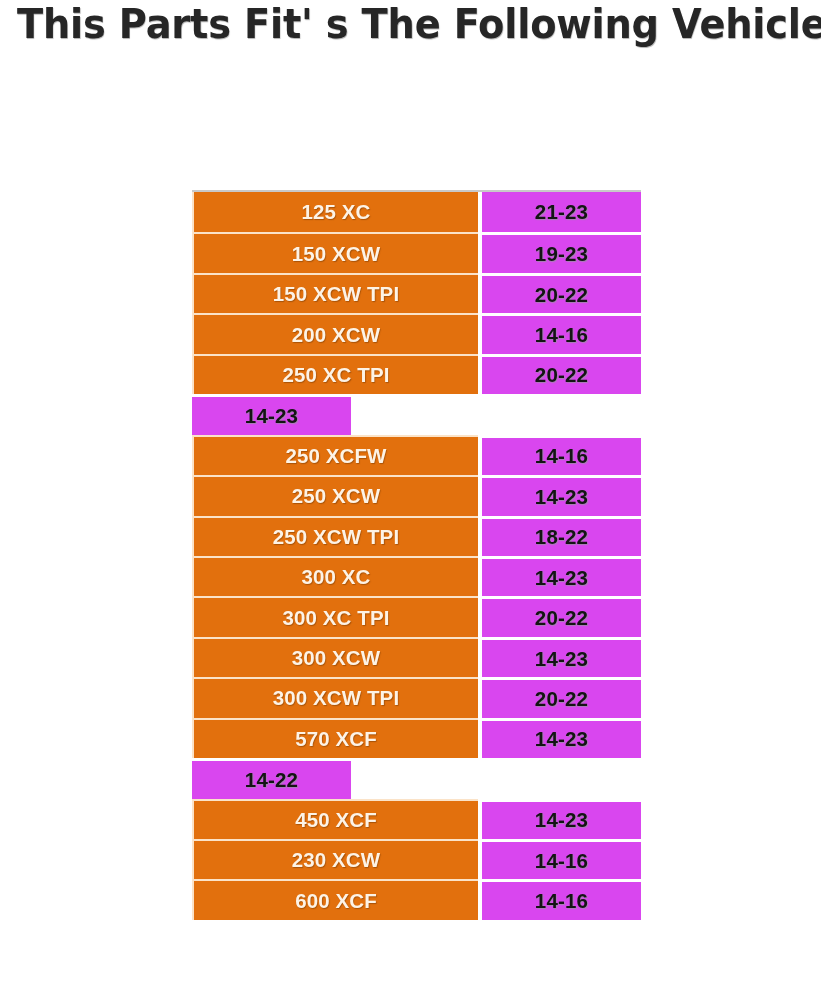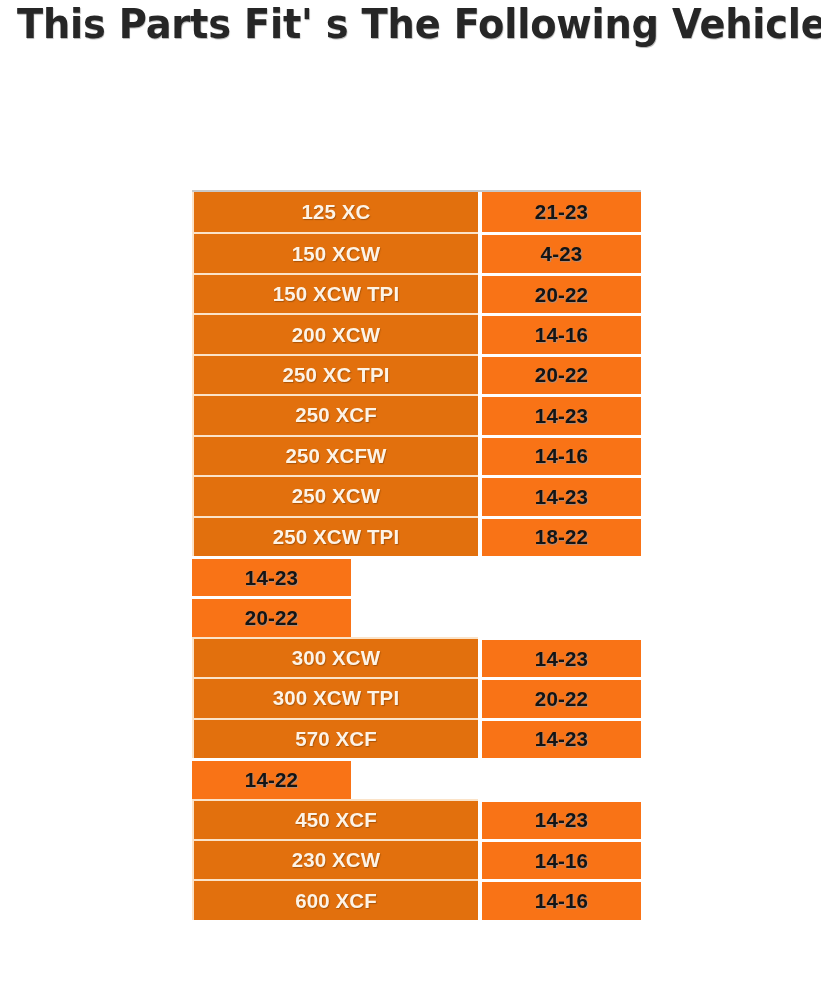--- a/index.html
+++ b/index.html
@@ -68,21 +68,21 @@
     font-weight: bold;
     letter-spacing: 0.1px;
     text-shadow: 0.8px 0.8px 1.1px rgba(120,58,4,0.55);
   }
   .fitment-row:first-child .cell-model {
     border-top: none;
   }
   
   .cell-years {
     width: 159px;
-    background: #f97316;
+    background: #d946ef;
     border-top: 3px solid #ffffff;
     color: #141414;
     font-size: 20.5px;
     font-weight: bold;
     letter-spacing: 0.2px;
     text-shadow: 0.9px 0.9px 1.1px rgba(150,150,160,0.75);
   }
   .fitment-row:first-child .cell-years {
     border-top: none;
   }
@@ -92,54 +92,55 @@
 
 <div class="page-title">This Parts Fit' s The Following Vehicles</div>
 
 <div class="fitment-table">
     <div class="fitment-row">
       <div class="cell cell-model">125 XC</div>
       <div class="cell cell-years">21-23</div>
     </div>
     <div class="fitment-row">
       <div class="cell cell-model">150 XCW</div>
-      <div class="cell cell-years">4-23</div>
+      <div class="cell cell-years">19-23</div>
     </div>
     <div class="fitment-row">
       <div class="cell cell-model">150 XCW TPI</div>
       <div class="cell cell-years">20-22</div>
     </div>
     <div class="fitment-row">
       <div class="cell cell-model">200 XCW</div>
       <div class="cell cell-years">14-16</div>
     </div>
     <div class="fitment-row">
       <div class="cell cell-model">250 XC TPI</div>
       <div class="cell cell-years">20-22</div>
     </div>
     <div class="fitment-row">
-      <div class="cell cell-model">250 XCF</div>
       <div class="cell cell-years">14-23</div>
     </div>
     <div class="fitment-row">
       <div class="cell cell-model">250 XCFW</div>
       <div class="cell cell-years">14-16</div>
     </div>
     <div class="fitment-row">
       <div class="cell cell-model">250 XCW</div>
       <div class="cell cell-years">14-23</div>
     </div>
     <div class="fitment-row">
       <div class="cell cell-model">250 XCW TPI</div>
       <div class="cell cell-years">18-22</div>
     </div>
     <div class="fitment-row">
+      <div class="cell cell-model">300 XC</div>
       <div class="cell cell-years">14-23</div>
     </div>
     <div class="fitment-row">
+      <div class="cell cell-model">300 XC TPI</div>
       <div class="cell cell-years">20-22</div>
     </div>
     <div class="fitment-row">
       <div class="cell cell-model">300 XCW</div>
       <div class="cell cell-years">14-23</div>
     </div>
     <div class="fitment-row">
       <div class="cell cell-model">300 XCW TPI</div>
       <div class="cell cell-years">20-22</div>
     </div>

